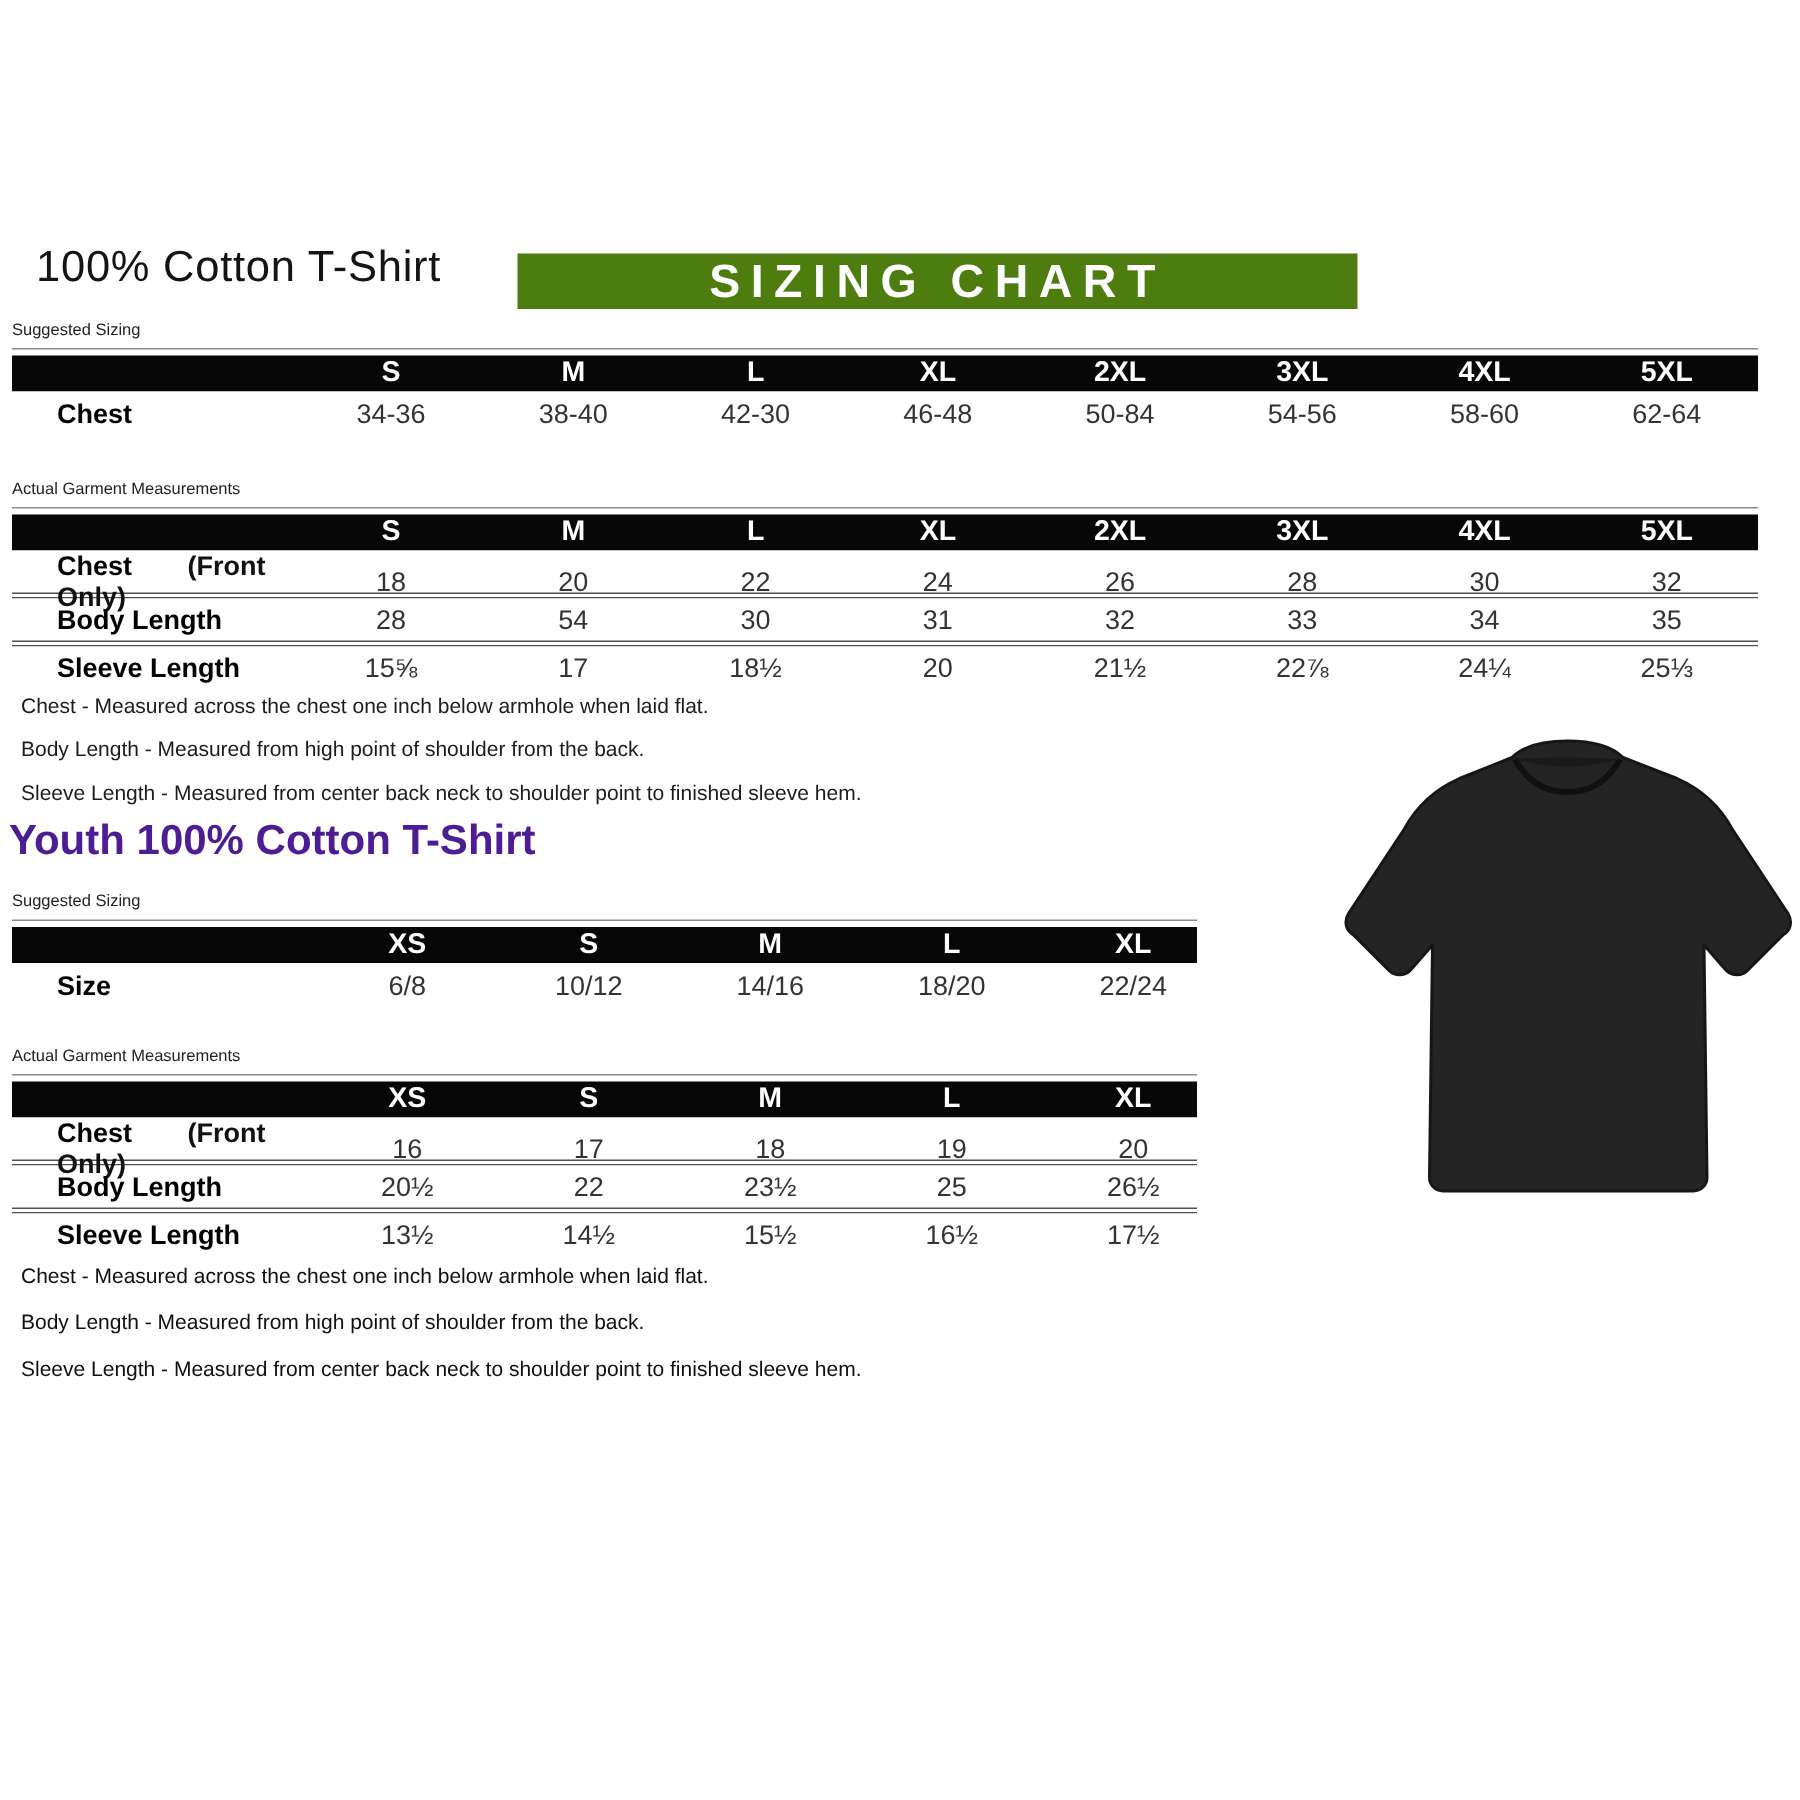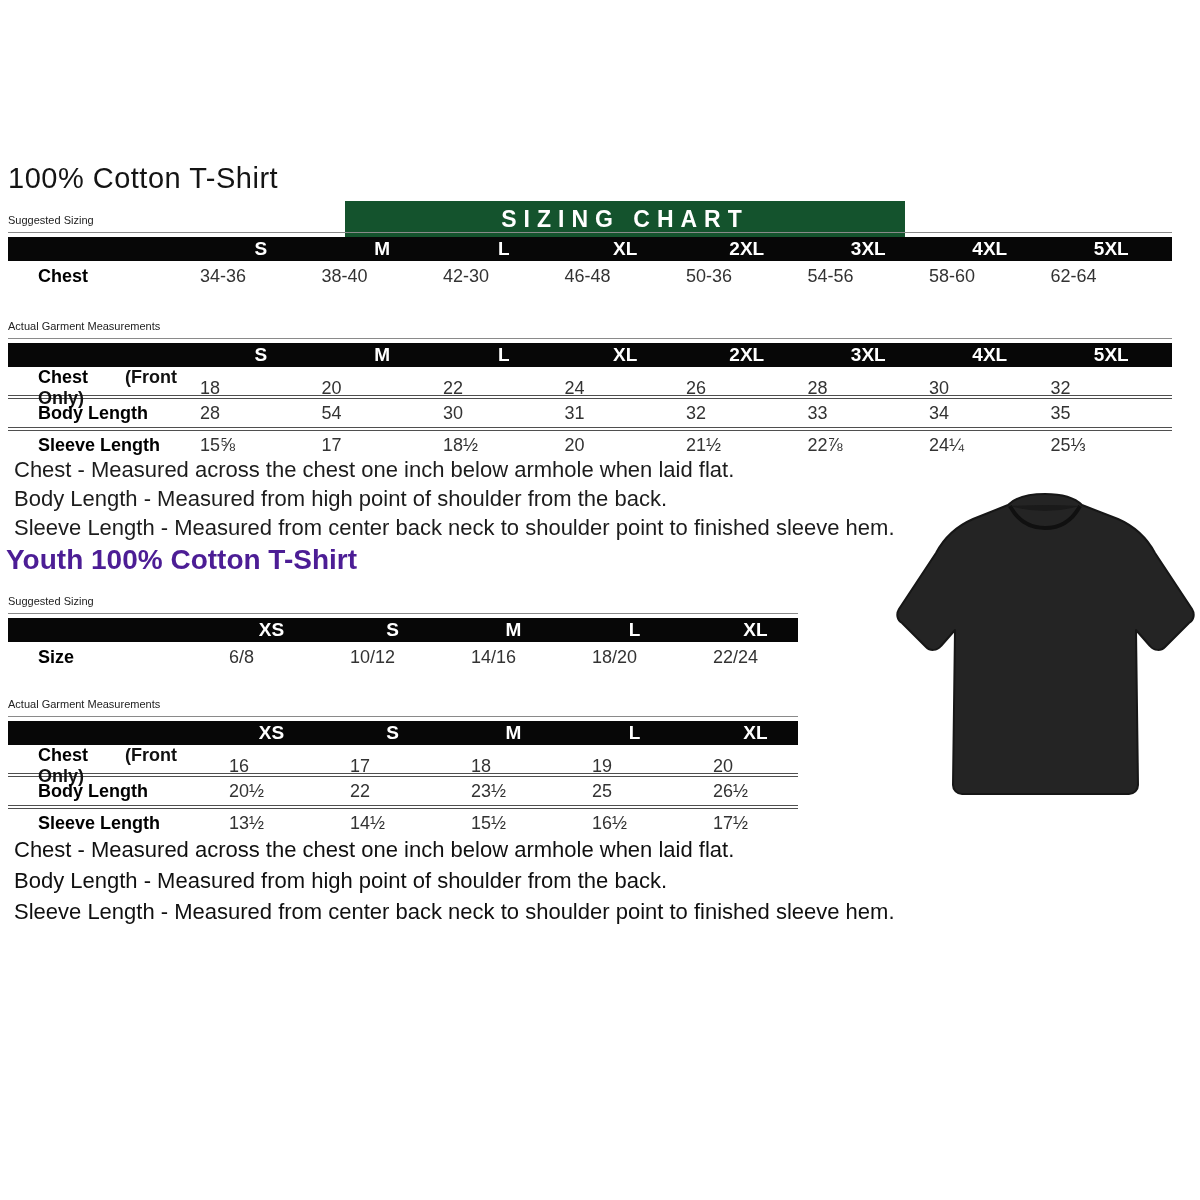--- a/index.html
+++ b/index.html
@@ -1,44 +1,44 @@
 <!DOCTYPE html>
 <html><head>
 <meta charset="utf-8">
 <style>
   html,body{margin:0;padding:0;background:#ffffff;}
   .page{
     position:relative;width:1200px;height:1200px;overflow:hidden;background:#ffffff;
     font-family:"Liberation Sans","DejaVu Sans",sans-serif;color:#111;
   }
   .abs{position:absolute;}
-  .main-title{left:8px;top:162px;font-size:29px;font-weight:400;color:#141414;letter-spacing:0.5px;}
+  .main-title{left:24px;top:162px;font-size:29px;font-weight:400;color:#141414;letter-spacing:0.5px;}
   .banner{
-    left:345px;top:169px;width:560px;height:37px;background:#14532d;
+    left:345px;top:169px;width:560px;height:37px;background:#4d7c0f;
     display:flex;align-items:center;justify-content:center;
-    color:#ffffff;font-size:23px;font-weight:800;letter-spacing:7px;margin-top:32px;
+    color:#ffffff;font-size:31px;font-weight:800;letter-spacing:7px;
   }
   .youth-title{left:6px;top:544px;font-size:28px;font-weight:700;color:#4c1d95;}
   .section-label{font-size:11px;color:#222;line-height:18px;margin:0 0 3px 0;}
   .grid{border-top:1px solid #8a8a8a;padding-top:4px;}
   .adult{width:1164px;}
   .youth{width:790px;}
   .t-head{display:grid;background:#070707;height:24px;align-items:center;}
   .t-row{display:grid;align-items:center;background:#ffffff;}
   .sug .t-row{height:31px;}
   .meas .t-row{height:28px;}
   .meas .t-row.bordered{border-bottom:4px double #4f4f4f;}
   .adult .t-head,.adult .t-row{grid-template-columns:192px repeat(8,1fr);}
   .youth .t-head,.youth .t-row{grid-template-columns:185px repeat(5,1fr);gap:36px;}
   .th{color:#ffffff;font-weight:700;font-size:19px;text-align:center;}
-  .td.val{font-size:18px;color:#333;}
+  .td.val{font-size:18px;color:#333;text-align:center;}
   .td.label-col{padding-left:30px;font-size:18px;color:#000;text-align:left;}
   .lab-b{font-weight:700;text-align:center;}
   .lab-r{font-weight:700;color:#111;margin-left:32px;}
-  .notes p{margin:0 0 11px 0;font-size:22px;color:#1c1c1c;line-height:18px;}
+  .notes p{margin:0 0 11px 0;font-size:14px;color:#1c1c1c;line-height:18px;}
   .notes.lower p{margin:0 0 13px 0;color:#101010;}
   .shirt-wrap{left:893px;top:492px;width:305px;height:312px;}
 </style>
 </head>
 <body>
 
 <div class="page">
 
   <div class="abs main-title">100% Cotton T-Shirt</div>
 
@@ -59,21 +59,21 @@
           <div class="th">3XL</div>
           <div class="th">4XL</div>
           <div class="th">5XL</div>
         </div>
         <div class="t-row">
           <div class="td label-col"><span class="lab-b">Chest</span></div>
           <div class="td val">34-36</div>
           <div class="td val">38-40</div>
           <div class="td val">42-30</div>
           <div class="td val">46-48</div>
-          <div class="td val">50-36</div>
+          <div class="td val">50-84</div>
           <div class="td val">54-56</div>
           <div class="td val">58-60</div>
           <div class="td val">62-64</div>
         </div>
       </div>
   </div>
 
   <div class="abs" style="left:8px;top:317px;">
     <div class="section-label">Actual Garment Measurements</div>
     <div class="grid adult meas">

